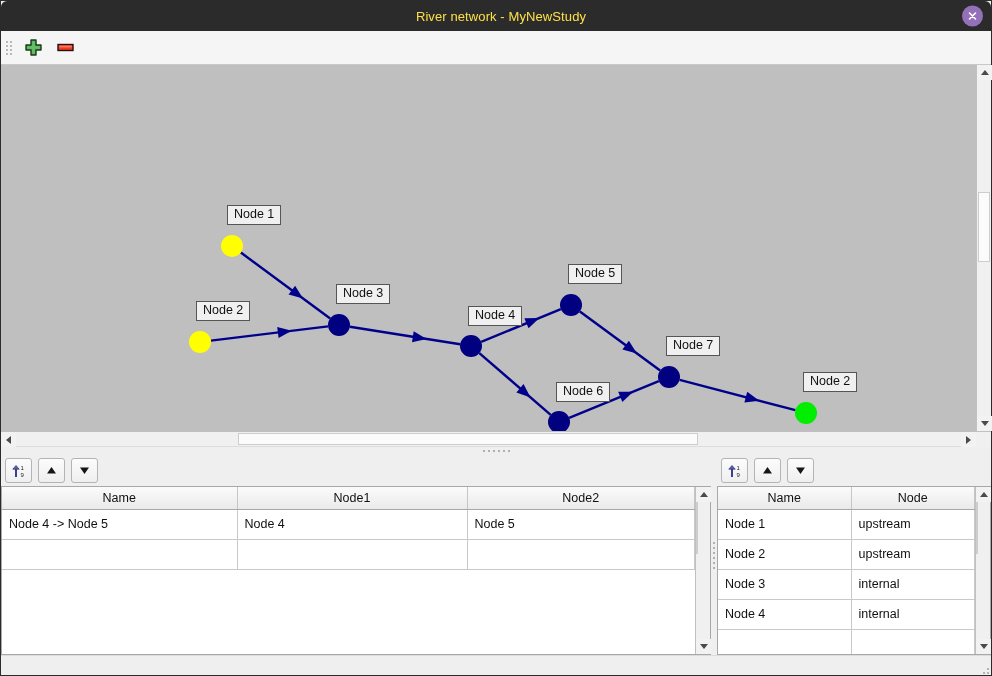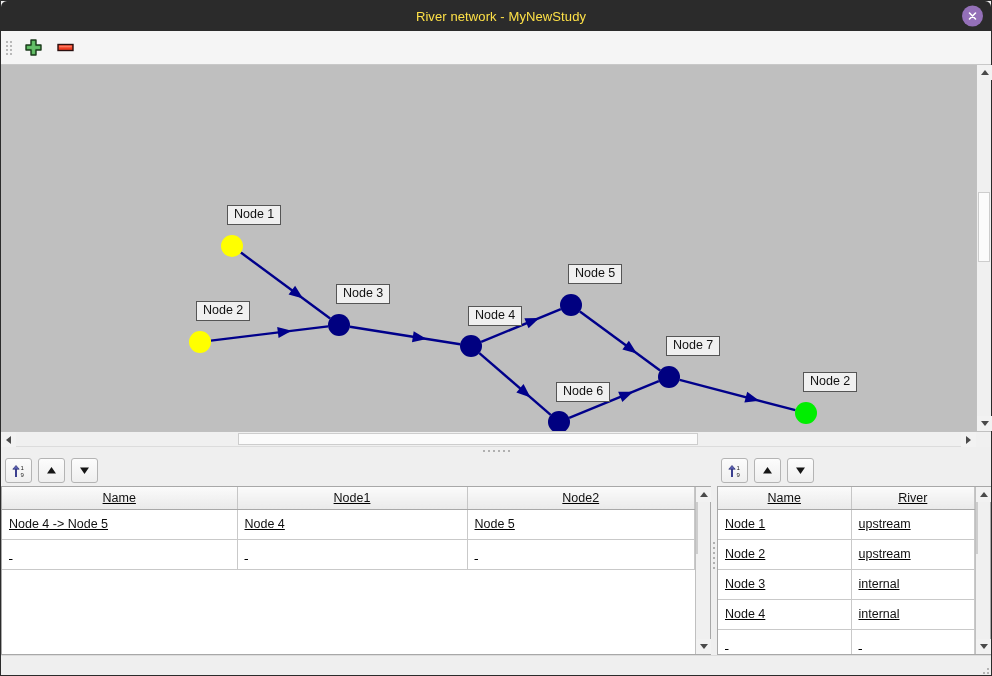--- a/index.html
+++ b/index.html
@@ -171,21 +171,20 @@
     background: #b0b0b0; margin: 0 1.5px;
   }
 
   
   .bottom {
     flex: 0 0 200px;
     height: 200px;
     display: flex;
     background: #efefef;
     min-height: 0;
-    text-decoration: underline;
   }
   .pane {
     display: flex;
     flex-direction: column;
     min-width: 0;
     background: #efefef;
   }
   .pane-left  { flex: 0 0 710px; width: 710px; }
   .pane-right { flex: 1 1 auto; }
 
@@ -488,21 +487,21 @@
       <div class="table-wrap">
         <div class="table-scrollarea">
           <table class="grid">
             <colgroup>
                 <col style="width:133px">
                 <col>
               </colgroup>
             <thead>
                 <tr id="node-head">
                   <th>Name</th>
-                  <th>River</th>
+                  <th>Node</th>
                 </tr>
               </thead>
             <tbody id="node-body">
                 <tr>
                   <td>Node 1</td>
                   <td>upstream</td>
                 </tr>
                 <tr>
                   <td>Node 2</td>
                   <td>upstream</td>

